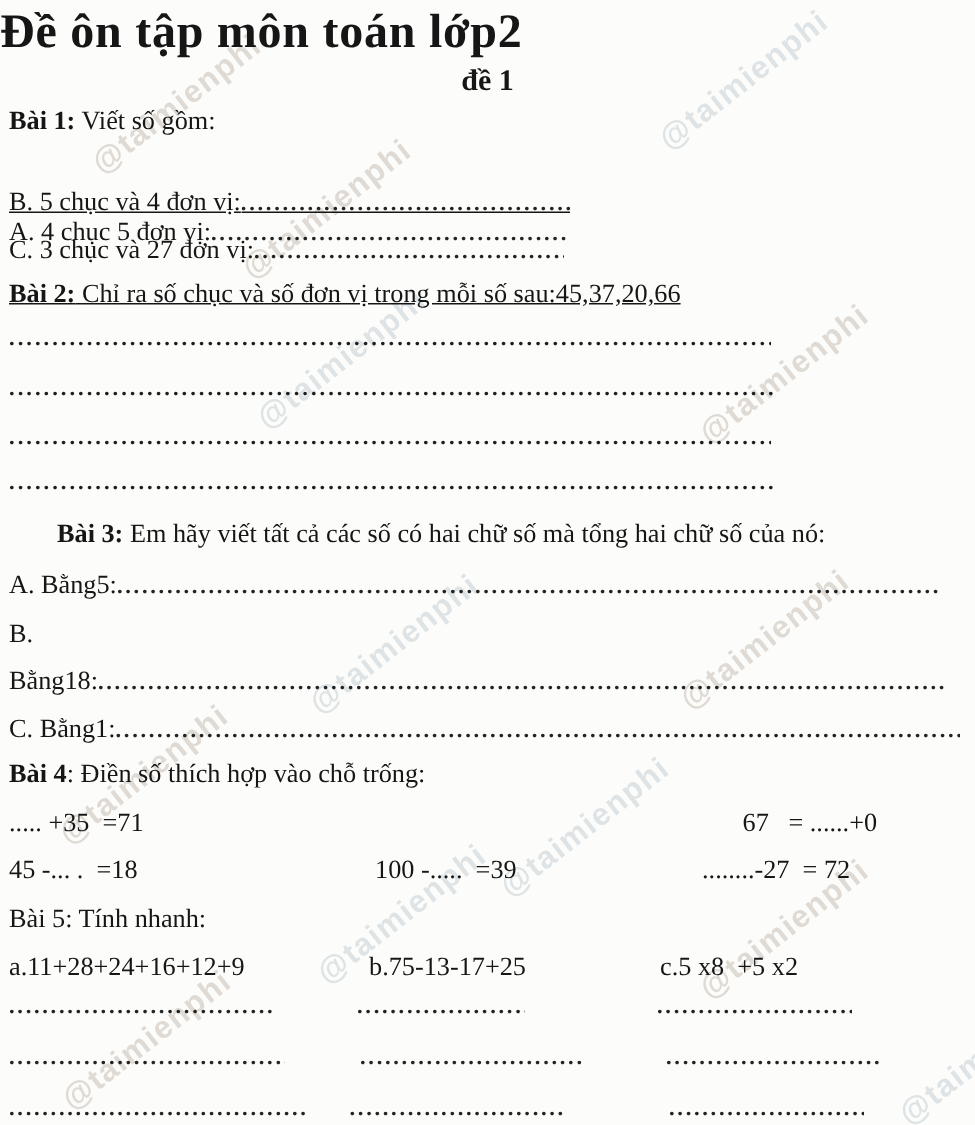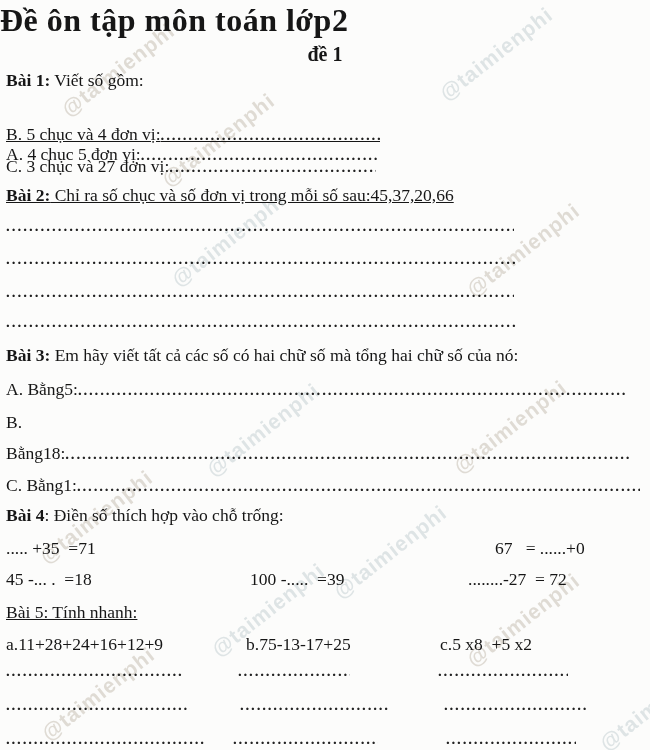--- a/index.html
+++ b/index.html
@@ -82,21 +82,21 @@
   </div>
 
   <div class="line" style="top:185px;text-decoration:underline;">
     <span class="b">Bài 2:</span><span> Chỉ ra số chục và số đơn vị trong mỗi số sau:45,37,20,66</span>
   </div>
   <div class="dotline" style="top:216px;width:508px;">........................................................................................................................................................</div>
   <div class="dotline" style="top:249px;width:512px;">........................................................................................................................................................</div>
   <div class="dotline" style="top:282px;width:508px;">........................................................................................................................................................</div>
   <div class="dotline" style="top:312px;width:512px;">........................................................................................................................................................</div>
 
-  <div class="line" style="top:345px;">
+  <div class="line" style="top:345px;margin-left:32px;">
     <span class="b">Bài 3:</span><span> Em hãy viết tất cả các số có hai chữ số mà tổng hai chữ số của nó:</span>
   </div>
   <div class="line" style="top:379px;width:620px;">
     <span>A. Bằng5:</span><span class="dots">........................................................................................................................................................</span>
   </div>
   <div class="line" style="top:412px;">
     <span>B.</span>
   </div>
   <div class="line" style="top:443px;width:626px;">
     <span>Bằng18:</span><span class="dots">........................................................................................................................................................</span>
@@ -111,21 +111,21 @@
   <div class="row" style="top:538px;">
     <span class="eq" style="left:6px;">..... +35  =71</span>
     <span class="eq" style="left:482px;margin-left:13px;">67   = ......+0</span>
   </div>
   <div class="row" style="top:569px;">
     <span class="eq" style="left:6px;">45 -... .  =18</span>
     <span class="eq" style="left:250px;">100 -.....  =39</span>
     <span class="eq" style="left:468px;">........-27  = 72</span>
   </div>
 
-  <div class="line" style="top:602px;text-decoration:underline;">
+  <div class="line" style="top:602px;">
     <span>Bài 5: Tính nhanh:</span>
   </div>
   <div class="row" style="top:634px;">
     <span class="eq" style="left:6px;">a.11+28+24+16+12+9</span>
     <span class="eq" style="left:246px;">b.75-13-17+25</span>
     <span class="eq" style="left:440px;">c.5 x8  +5 x2</span>
   </div>
   <div class="row" style="top:661px;">
     <span class="cell" style="left:6px;width:178px;">........................................................................................................................................................</span>
     <span class="cell" style="left:238px;width:112px;">........................................................................................................................................................</span>

